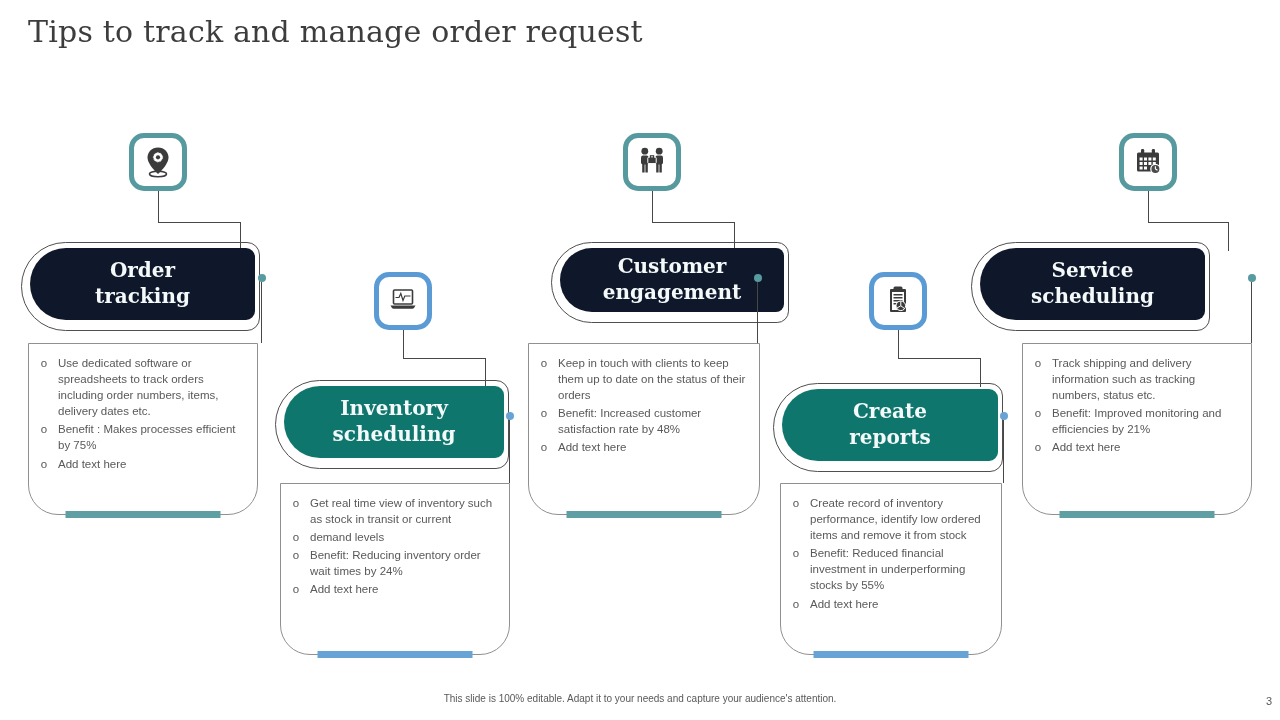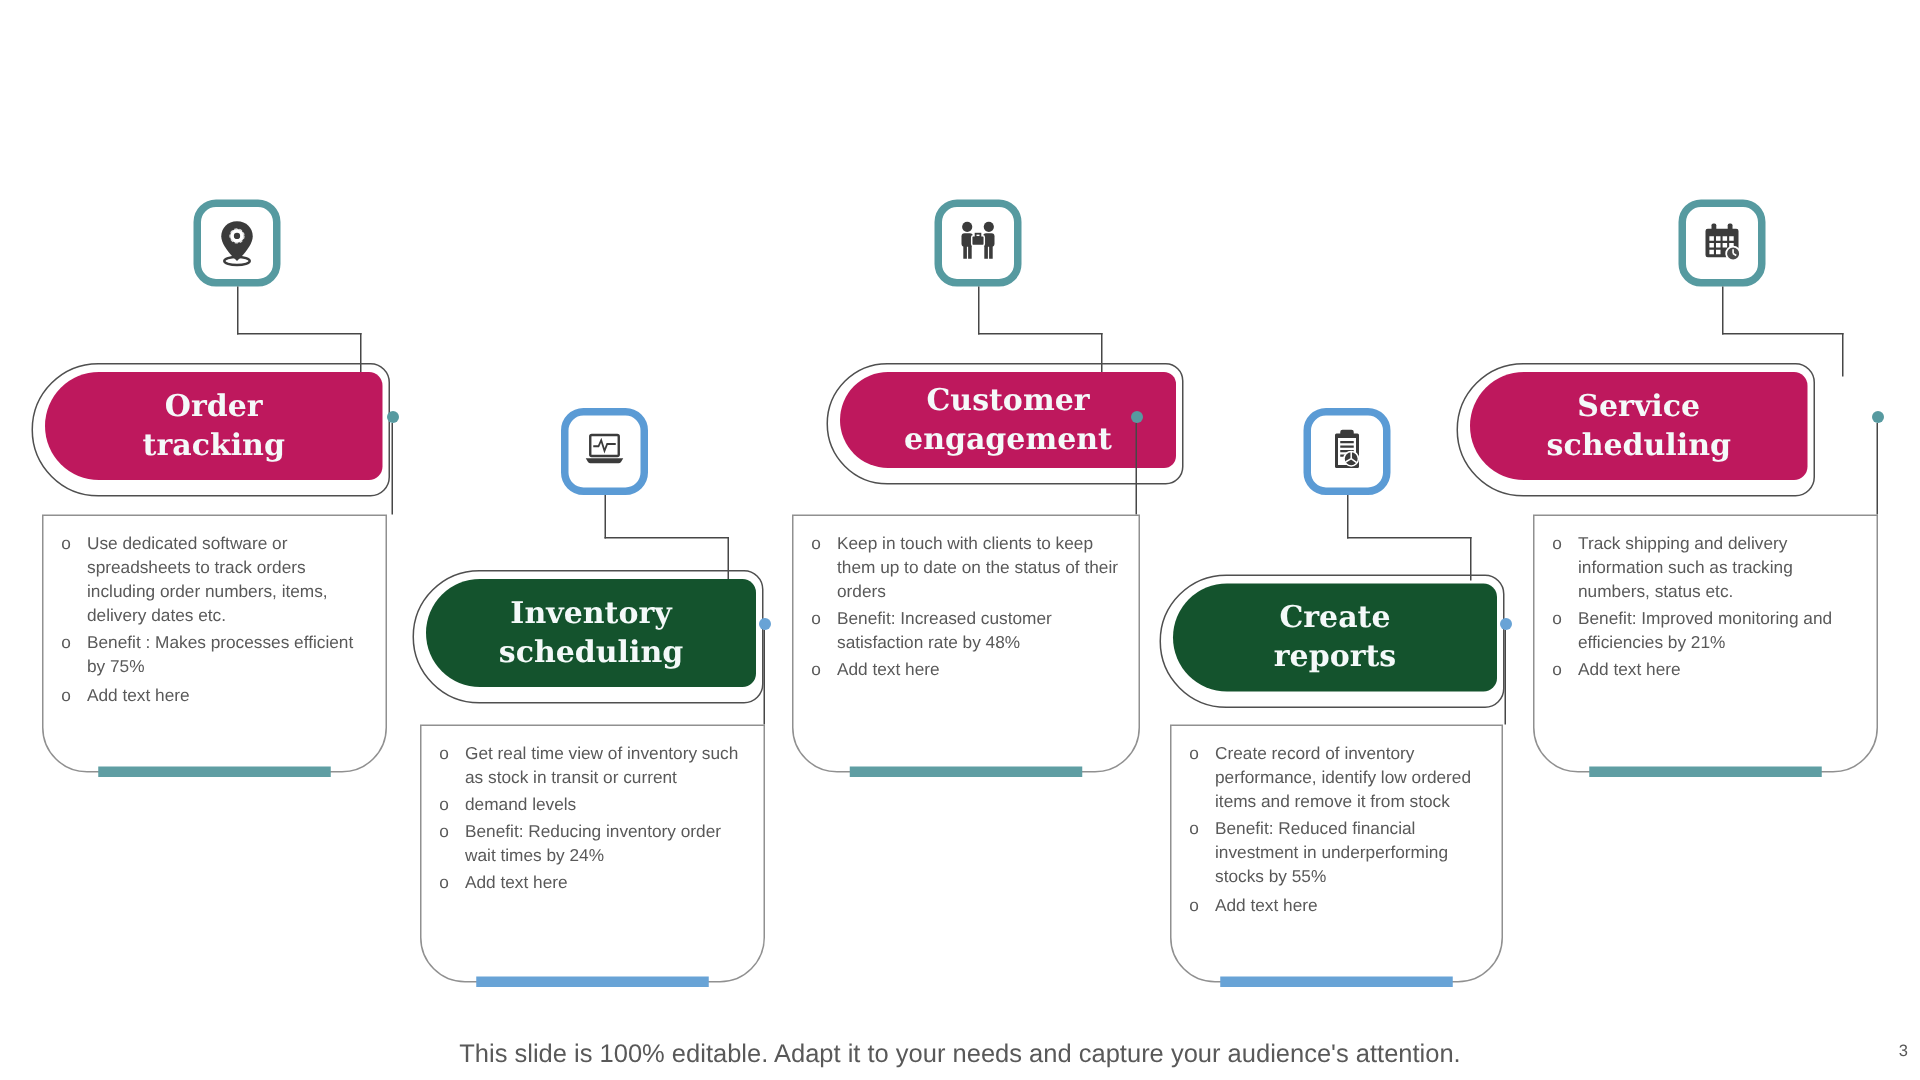--- a/index.html
+++ b/index.html
@@ -19,46 +19,47 @@
   .conn-b{position:absolute;border-left:1px solid #474747;}
   .vline{position:absolute;border-left:1px solid #474747;}
 
   .pill-wrap{position:absolute;}
   .pill-outline{position:absolute;left:-9px;top:-6px;right:-5px;bottom:-11px;
                 border:1px solid #4f4f4f;border-radius:48px 14px 14px 48px;}
   .pill{position:absolute;left:0;top:0;right:0;bottom:0;border-radius:36px 9px 9px 36px;
         display:flex;flex-direction:column;align-items:center;justify-content:center;
         font-family:"DejaVu Serif","Liberation Serif",serif;font-weight:bold;font-size:20px;
         color:#f4f9f9;line-height:1.28;text-align:center;}
-  .pill.teal{background:#be185d;}
-  .pill.blue{background:#14532d;}
+  .pill.teal{background:#0f172a;}
+  .pill.blue{background:#0f766e;}
 
   .dot{position:absolute;width:8px;height:8px;border-radius:50%;}
   .dot.teal{background:#579aa0;}
   .dot.blue{background:#68a3d6;}
 
   .textbox{position:absolute;background:#ffffff;border:1px solid #909090;
            border-radius:0 0 30px 30px;box-sizing:border-box;}
   .textbox ul{list-style:none;margin:0;padding:11px 8px 0 10px;}
   .textbox li{display:flex;gap:9px;font-size:11.5px;line-height:1.4;color:#595959;margin-bottom:2px;}
   .textbox li .m{flex:0 0 10px;text-align:center;}
   .bar{position:absolute;bottom:-4px;left:50%;transform:translateX(-50%);width:155px;height:7px;}
   .bar.teal{background:#5f9ea3;}
   .bar.blue{background:#68a3d6;}
 
-  .footer{position:absolute;left:0;top:693px;width:100%;text-align:center;font-size:17px;color:#595959;}
+  .footer{position:absolute;left:0;top:693px;width:100%;text-align:center;font-size:10px;color:#595959;}
   .pagenum{position:absolute;right:8px;top:695px;font-size:11px;color:#595959;}
 
   svg .dk{fill:#3b3b3b;}
 </style>
 </head>
 <body>
 
 <div id="slide">
 
+  <div class="title">Tips to track and manage order request</div>
 
   <div>
     <div class="icon-box teal" style="left:129px;top:133px;">
       <svg width="36" height="36" viewBox="0 0 36 36">
         <ellipse cx="18" cy="30" rx="8.5" ry="2.7" fill="none" stroke="#3b3b3b" stroke-width="1.6"></ellipse>
         <path class="dk" d="M18 3.5c-6.3 0-10.5 4.6-10.5 10 0 7.2 10.5 16.5 10.5 16.5s10.5-9.3 10.5-16.5c0-5.4-4.2-10-10.5-10z"></path>
         <circle cx="18" cy="13.3" r="4.6" fill="#ffffff" stroke="#dddddd" stroke-width="1" stroke-dasharray="2 1.3"></circle>
         <circle class="dk" cx="18" cy="13.3" r="2.1"></circle>
       </svg>
     </div>

